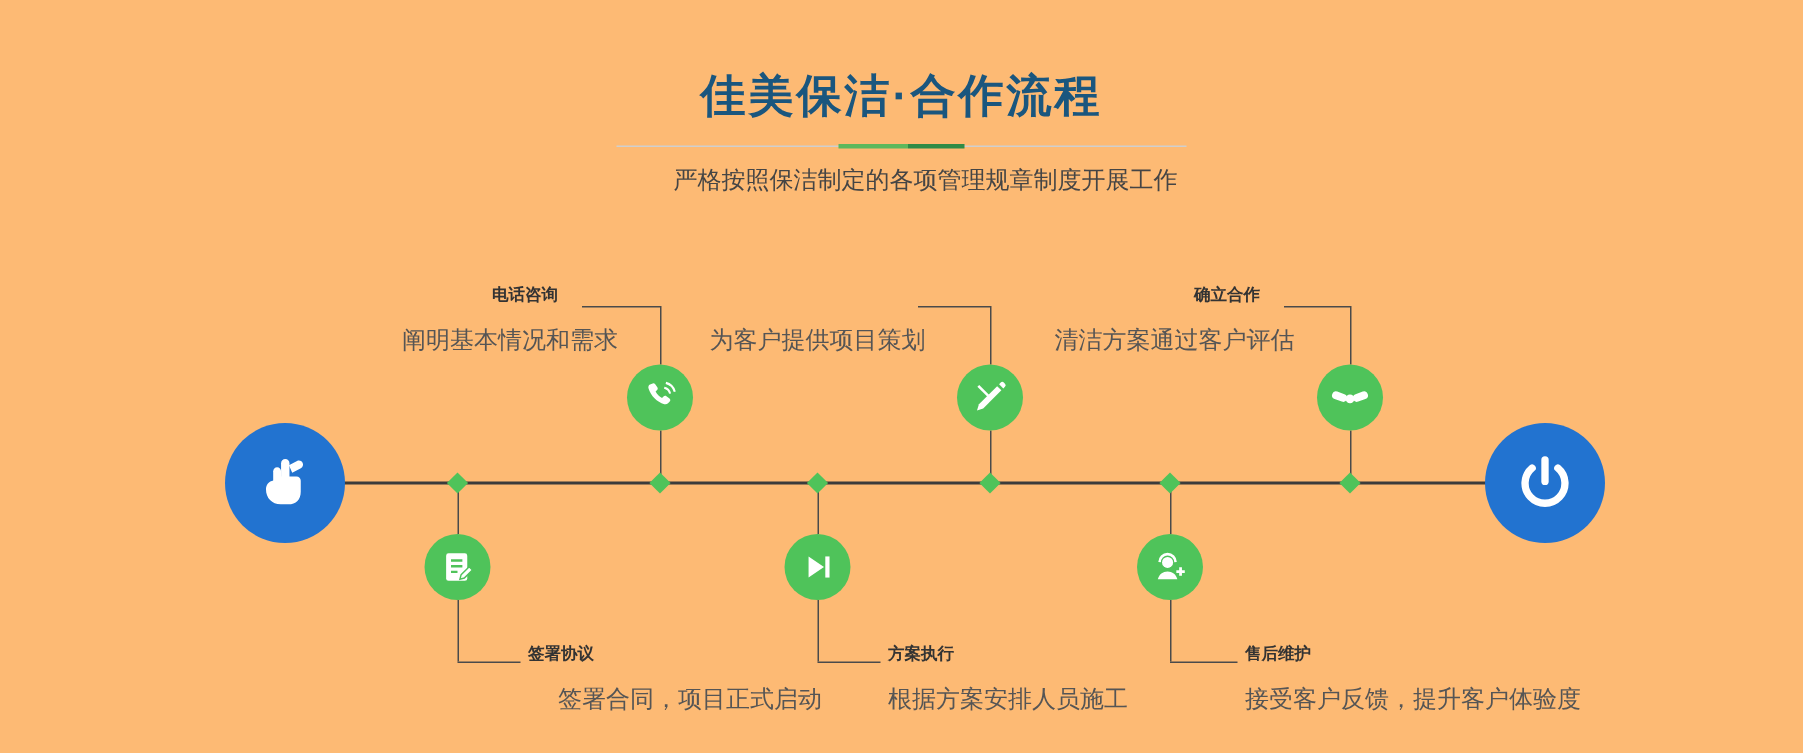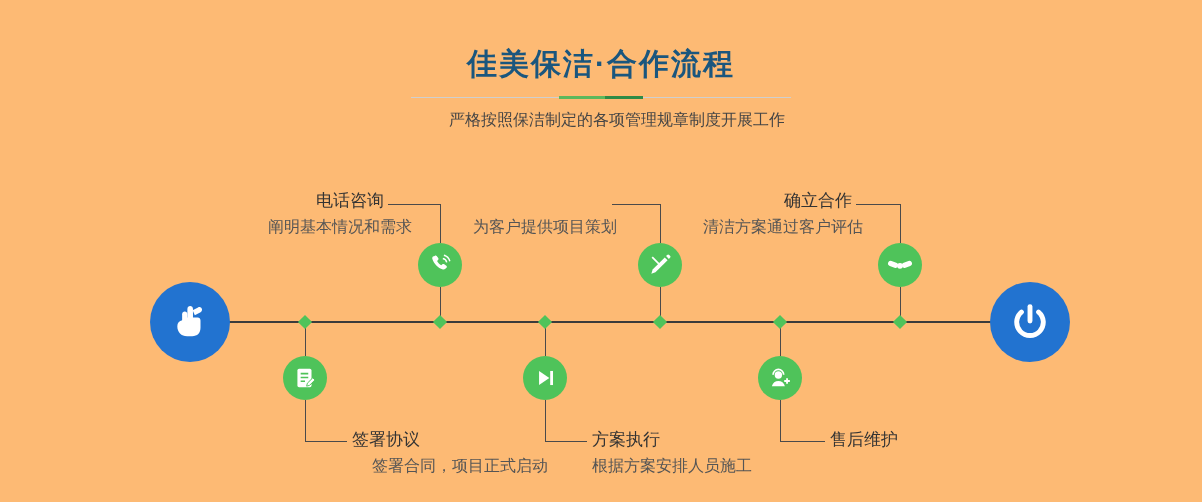--- a/index.html
+++ b/index.html
@@ -35,21 +35,21 @@
   
   .bv{top:400px;height:41px}.bv1{left:305px}.bv2{left:545px}.bv3{left:780px}
   .bh{top:441px}.bh1{left:305px;width:42px}.bh2{left:545px;width:42px}.bh3{left:780px;width:45px}
   
   .node{position:absolute;width:44px;height:44px;border-radius:50%;background:#4fc35a;
     display:flex;align-items:center;justify-content:center;z-index:3;}
   .n-t{top:243px}.n-t1{left:418px}.n-t2{left:638px}.n-t3{left:878px}
   .n-b{top:356px}.n-b1{left:283px}.n-b2{left:523px}.n-b3{left:758px}
   .icon{display:flex;align-items:center;justify-content:center;line-height:0;}
   
-  .step-title{position:absolute;font-size:17px;font-weight:normal;color:#333;white-space:nowrap;}
+  .step-title{position:absolute;font-size:11px;font-weight:bold;color:#333;white-space:nowrap;}
   .step-desc{position:absolute;font-size:16px;color:#555;white-space:nowrap;}
   .t1{left:290px;top:189px;width:120px;text-align:center}
   .t2{left:515px;top:189px;width:120px;text-align:center}
   .t3{left:758px;top:189px;width:120px;text-align:center}
   .td1{left:240px;top:217px;width:200px;text-align:center}
   .td2{left:445px;top:217px;width:200px;text-align:center}
   .td3{left:683px;top:217px;width:200px;text-align:center}
   .bt1{left:352px;top:428px}.bt2{left:592px;top:428px}.bt3{left:830px;top:428px}
   .bd1{left:372px;top:456px}.bd2{left:592px;top:456px}.bd3{left:830px;top:456px}
 </style>
@@ -176,14 +176,15 @@
   <div class="step-desc td1">阐明基本情况和需求</div>
   <div class="step-desc td2">为客户提供项目策划</div>
   <div class="step-title t3">确立合作</div>
   <div class="step-desc td3">清洁方案通过客户评估</div>
 
   <div class="step-title bt1">签署协议</div>
   <div class="step-desc bd1">签署合同，项目正式启动</div>
   <div class="step-title bt2">方案执行</div>
   <div class="step-desc bd2">根据方案安排人员施工</div>
   <div class="step-title bt3">售后维护</div>
+  <div class="step-desc bd3">接受客户反馈，提升客户体验度</div>
 
 </div>
 
 </body></html>

